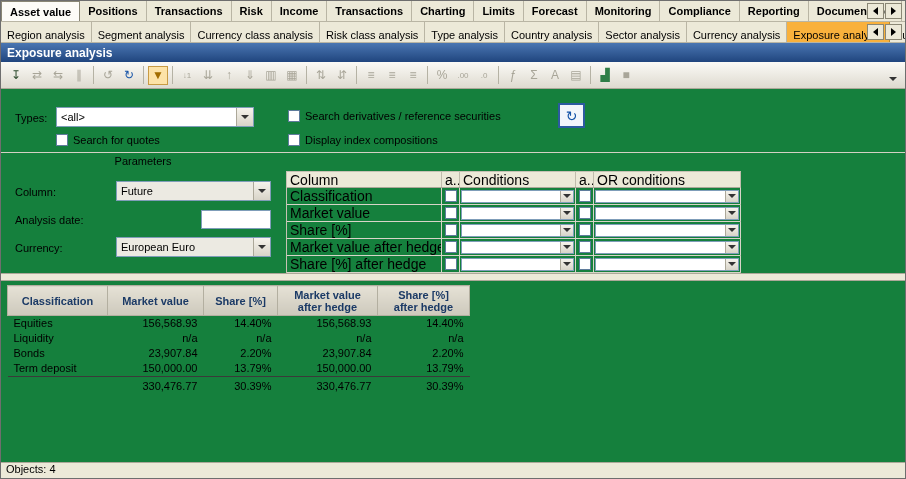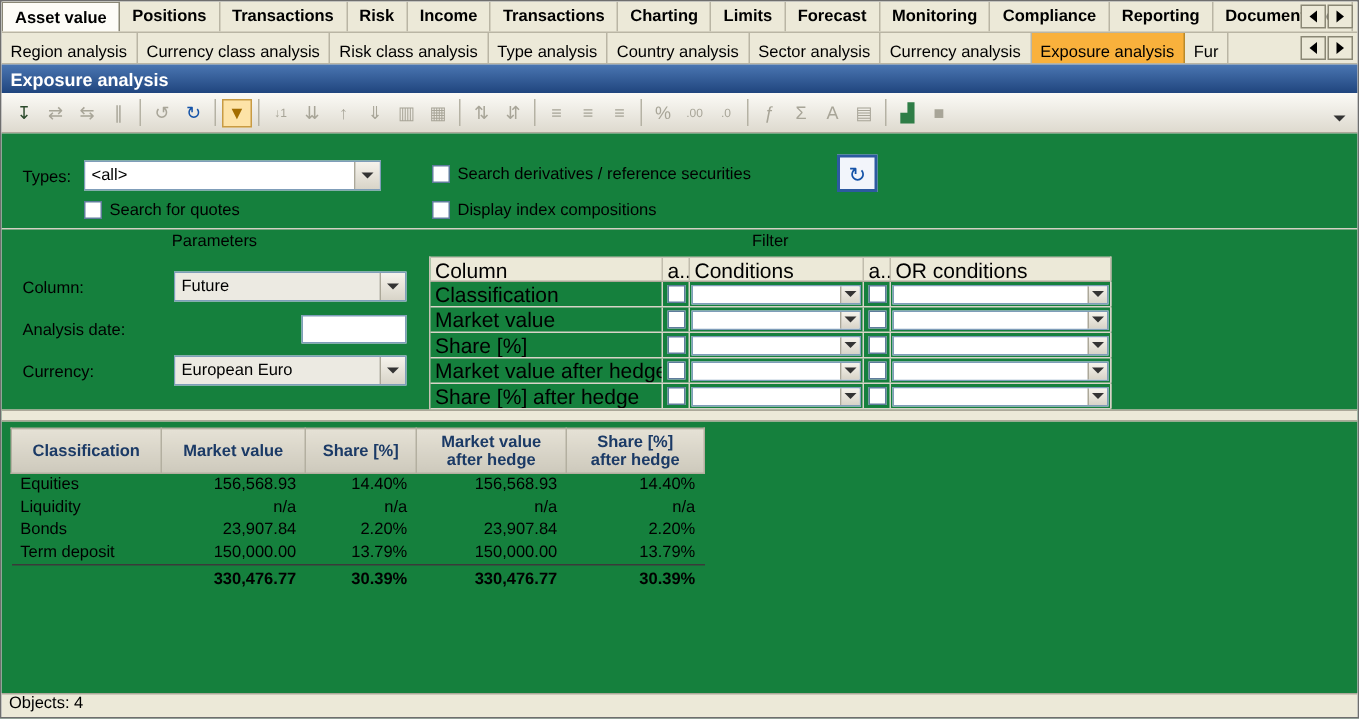--- a/index.html
+++ b/index.html
@@ -63,21 +63,21 @@
   .f-cell .combo .combo-btn{width:13px}
 
   
   .splitter{position:absolute;left:0;right:0;top:184px;height:8px;background:#ece9d8;border-top:1px solid #aca899;border-bottom:1px solid #aca899}
 
   
   .results{position:absolute;left:6px;top:196px;border-collapse:collapse;font-size:11px;table-layout:fixed}
   .results th{background:linear-gradient(180deg,#e5e1d5,#cdc9bc);color:#1b3a66;font-weight:bold;border:1px solid #b3afa0;height:30px;padding:0 5px;white-space:pre-line;vertical-align:middle;text-align:center;font-size:11px}
   .results td{padding:1px 6px;height:15px;line-height:13px;color:#000}
   .results td.num{text-align:right}
-  .results tr.total td{border-top:1px solid #3a3a3a;font-weight:bold;padding-top:3px}
+  .results tr.total td{border-top:1px solid #3a3a3a;font-weight:normal;padding-top:3px}
 
   
   .statusbar{position:absolute;left:0;right:0;bottom:0;height:16px;background:#ece9d8;border-top:1px solid #aca899;font-size:11px;display:flex;align-items:flex-start;padding-left:5px}
 </style>
 </head>
 <body>
 
 <div class="window">
 
   <div class="tabbar main">
@@ -99,20 +99,21 @@
           <span class="arr-left"></span>
         </div>
       <div class="scroll-btn">
           <span class="arr-right"></span>
         </div>
     </div>
   </div>
 
   <div class="tabbar sub">
     <div class="tab">Region analysis</div>
+    <div class="tab">Segment analysis</div>
     <div class="tab">Currency class analysis</div>
     <div class="tab">Risk class analysis</div>
     <div class="tab">Type analysis</div>
     <div class="tab">Country analysis</div>
     <div class="tab">Sector analysis</div>
     <div class="tab">Currency analysis</div>
     <div class="tab active">Exposure analysis</div>
     <div class="tab">Fur</div>
     <div class="tab-scroll">
       <div class="scroll-btn">
@@ -189,21 +190,20 @@
       <span class="lbl">Search for quotes</span>
     </div>
     <div class="abs chk-row" style="left:287px;top:44px">
       <span class="checkbox"></span>
       <span class="lbl">Display index compositions</span>
     </div>
 
     <div class="hdivider" style="top:63px"></div>
 
     <div class="abs section-title" style="left:14px;top:66px;width:256px">Parameters</div>
-    <div class="abs section-title" style="left:285px;top:66px;width:455px">Filter</div>
 
     <span class="abs lbl" style="left:14px;top:96px">Column:</span>
     <div class="abs combo gray" style="left:115px;top:92px;width:155px">
       <span class="combo-val">Future</span>
       <span class="combo-btn">
           <span class="arr-down"></span>
         </span>
     </div>
 
     <span class="abs lbl" style="left:14px;top:124px">Analysis date:</span>

